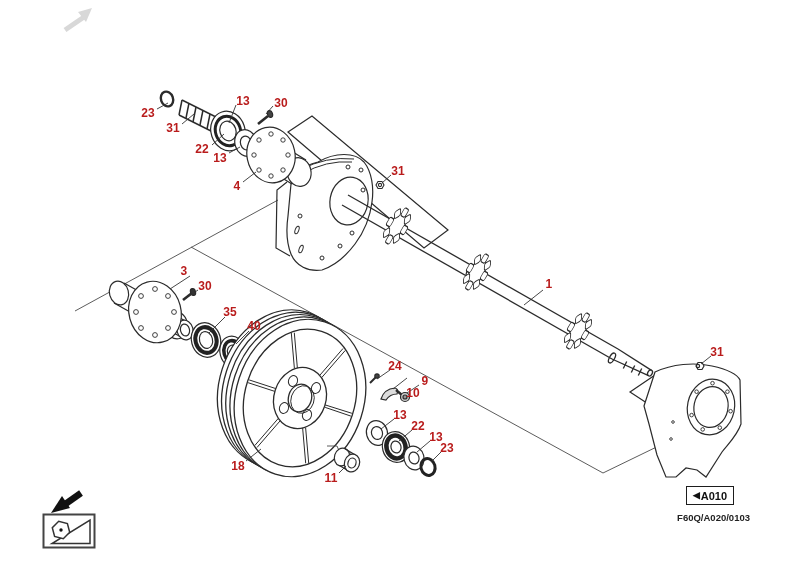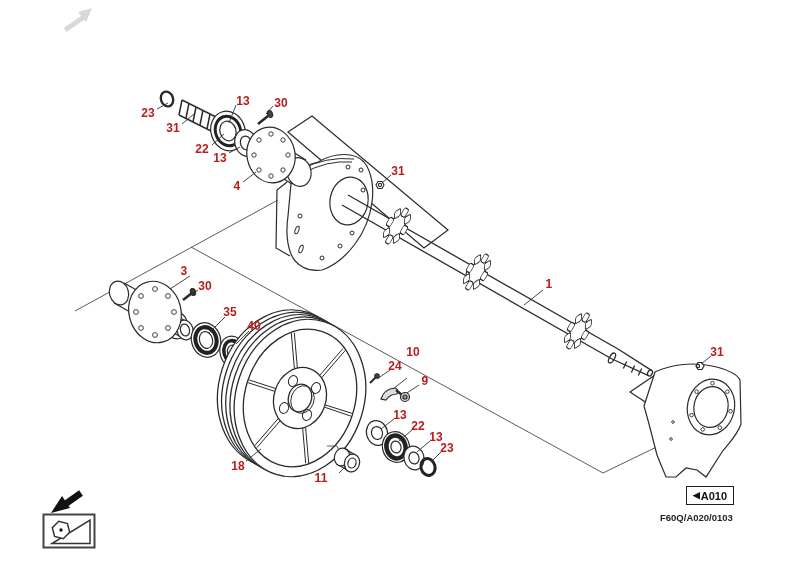--- a/index.html
+++ b/index.html
@@ -5,21 +5,21 @@
   html,body{margin:0;padding:0;background:#fff;}
   #stage{position:relative;width:787px;height:561px;background:#fff;overflow:hidden;
          font-family:"Liberation Sans",sans-serif;}
   #art{position:absolute;left:0;top:0;}
   .pl{position:absolute;transform:translate(-50%,-50%);font:600 12px "Liberation Sans",sans-serif;
       color:#b91c1c;letter-spacing:.2px;white-space:nowrap;}
   .navbox{position:absolute;left:686px;top:486px;width:46px;height:17px;border:1.6px solid #1d1d1d;
       display:flex;align-items:center;justify-content:center;gap:1px;background:#fff;
       font:700 11px "Liberation Sans",sans-serif;color:#111;cursor:pointer;}
   .navbox .tri{font-size:9px;line-height:1;}
-  .refcode{position:absolute;left:660px;top:512px;width:90px;text-align:left;
+  .refcode{position:absolute;left:660px;top:512px;width:90px;text-align:right;
       font:600 9.5px "Liberation Sans",sans-serif;color:#222;}
 </style>
 </head>
 <body>
 
 <div id="stage">
 
 <svg id="art" width="787" height="561" viewBox="0 0 787 561">
   <defs>
     <g id="sprk" fill="#fff" stroke="#2b2b2b" stroke-width="1.3">
@@ -315,23 +315,23 @@
 <span class="pl" style="left:220px;top:158px">13</span>
 <span class="pl" style="left:281px;top:103px">30</span>
 <span class="pl" style="left:237px;top:186px">4</span>
 <span class="pl" style="left:398px;top:171px">31</span>
 <span class="pl" style="left:549px;top:284px">1</span>
 <span class="pl" style="left:184px;top:271px">3</span>
 <span class="pl" style="left:205px;top:286px">30</span>
 <span class="pl" style="left:230px;top:312px">35</span>
 <span class="pl" style="left:254px;top:326px">40</span>
 <span class="pl" style="left:238px;top:466px">18</span>
-<span class="pl" style="left:321px;top:478px">11</span>
+<span class="pl" style="left:331px;top:478px">11</span>
 <span class="pl" style="left:395px;top:366px">24</span>
-<span class="pl" style="left:413px;top:352px">10</span>
+<span class="pl" style="left:413px;top:393px">10</span>
 <span class="pl" style="left:425px;top:381px">9</span>
 <span class="pl" style="left:400px;top:415px">13</span>
 <span class="pl" style="left:418px;top:426px">22</span>
 <span class="pl" style="left:436px;top:437px">13</span>
 <span class="pl" style="left:447px;top:448px">23</span>
 <span class="pl" style="left:717px;top:352px">31</span>
 
 <div class="navbox">
   <span class="tri">◀</span>
   <span>A010</span>

